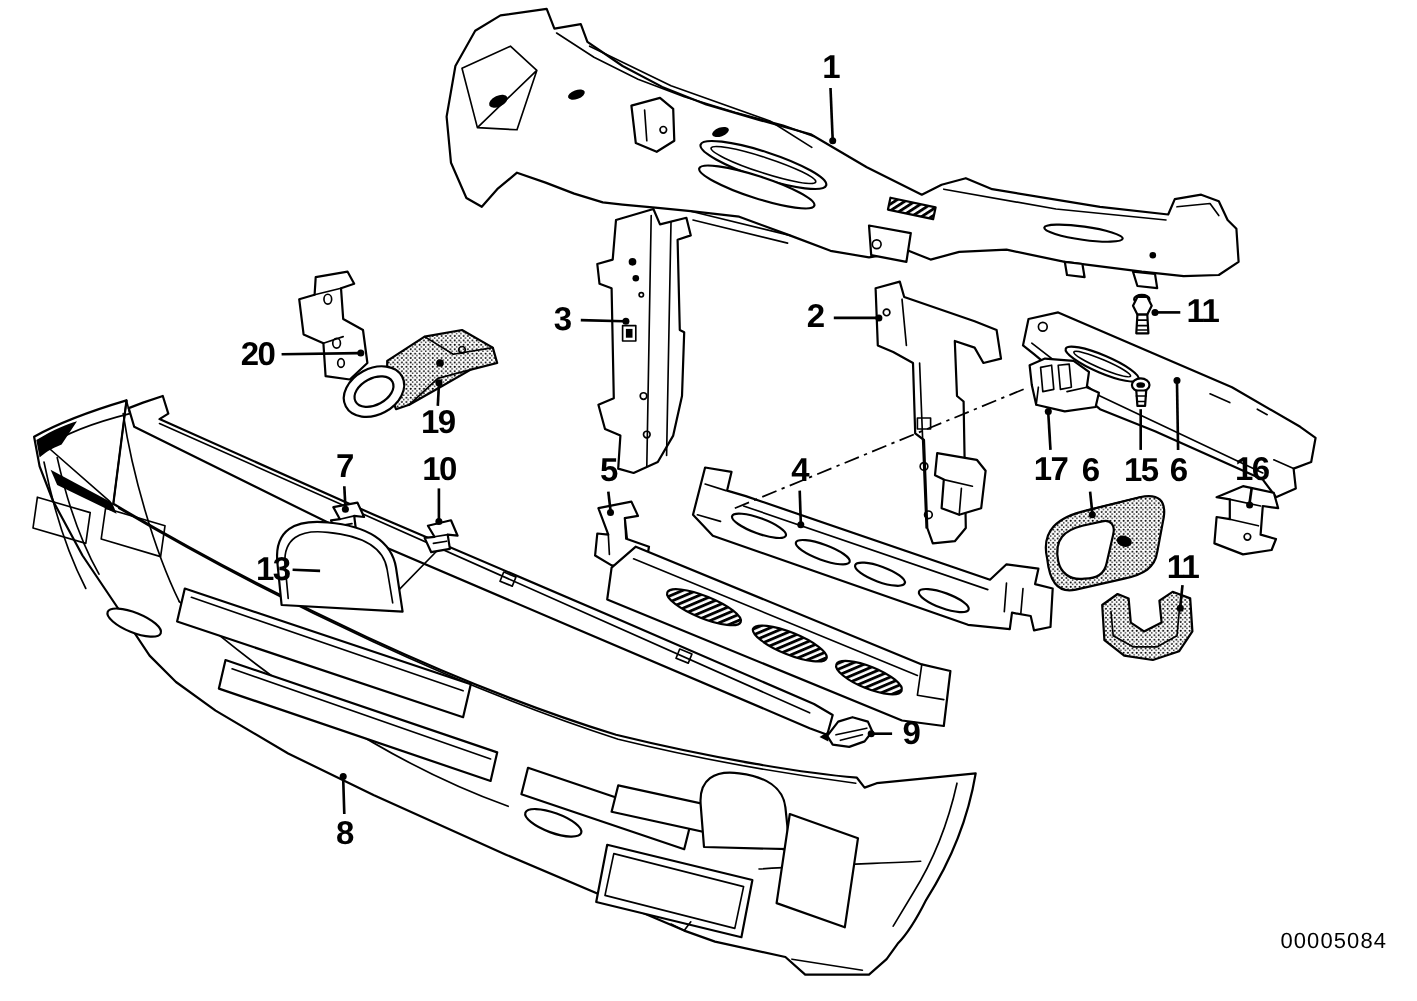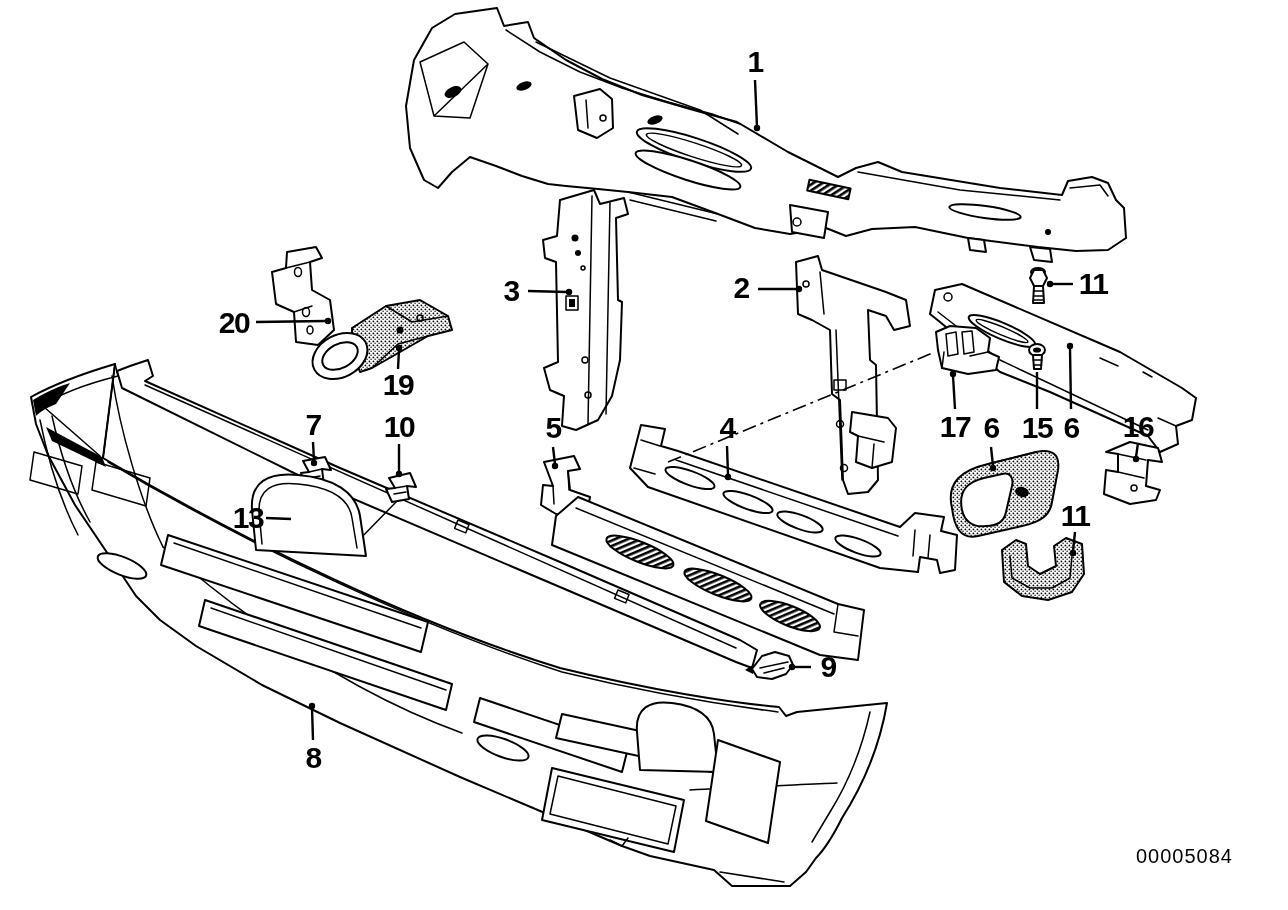--- a/index.html
+++ b/index.html
@@ -3,21 +3,21 @@
 <meta charset="utf-8">
 <style>
   html,body{margin:0;padding:0;background:#fff;}
   .stage{position:relative;width:1288px;height:910px;background:#ffffff;overflow:hidden;
          font-family:"Liberation Sans",sans-serif;}
   .art{position:absolute;left:0;top:0;}
   .callout{position:absolute;transform:translate(-50%,-50%);
            font:700 30px/1 "Liberation Sans",sans-serif;letter-spacing:-1.5px;color:#000;
            user-select:none;white-space:nowrap;}
   .stamp{position:absolute;font:400 20px/1 "Liberation Sans",sans-serif;
-         letter-spacing:1px;color:#000;}
+         letter-spacing:1px;color:#000;margin-left:28px;}
   
   g.part path, g.part ellipse, g.part rect, g.part polygon, g.part circle{
     fill:#fff;stroke:#000;stroke-width:2;stroke-linejoin:round;stroke-linecap:round;}
   g.part .d{fill:none;stroke-width:1.5;}
   g.part .blk{fill:#000;stroke:none;}
   g.part .stip{fill:url(#stip);}
   g.part .hat{fill:url(#hatch);}
   g.leaders line{stroke:#000;stroke-width:2.4;}
   g.leaders circle{fill:#000;stroke:none;}
 </style>

